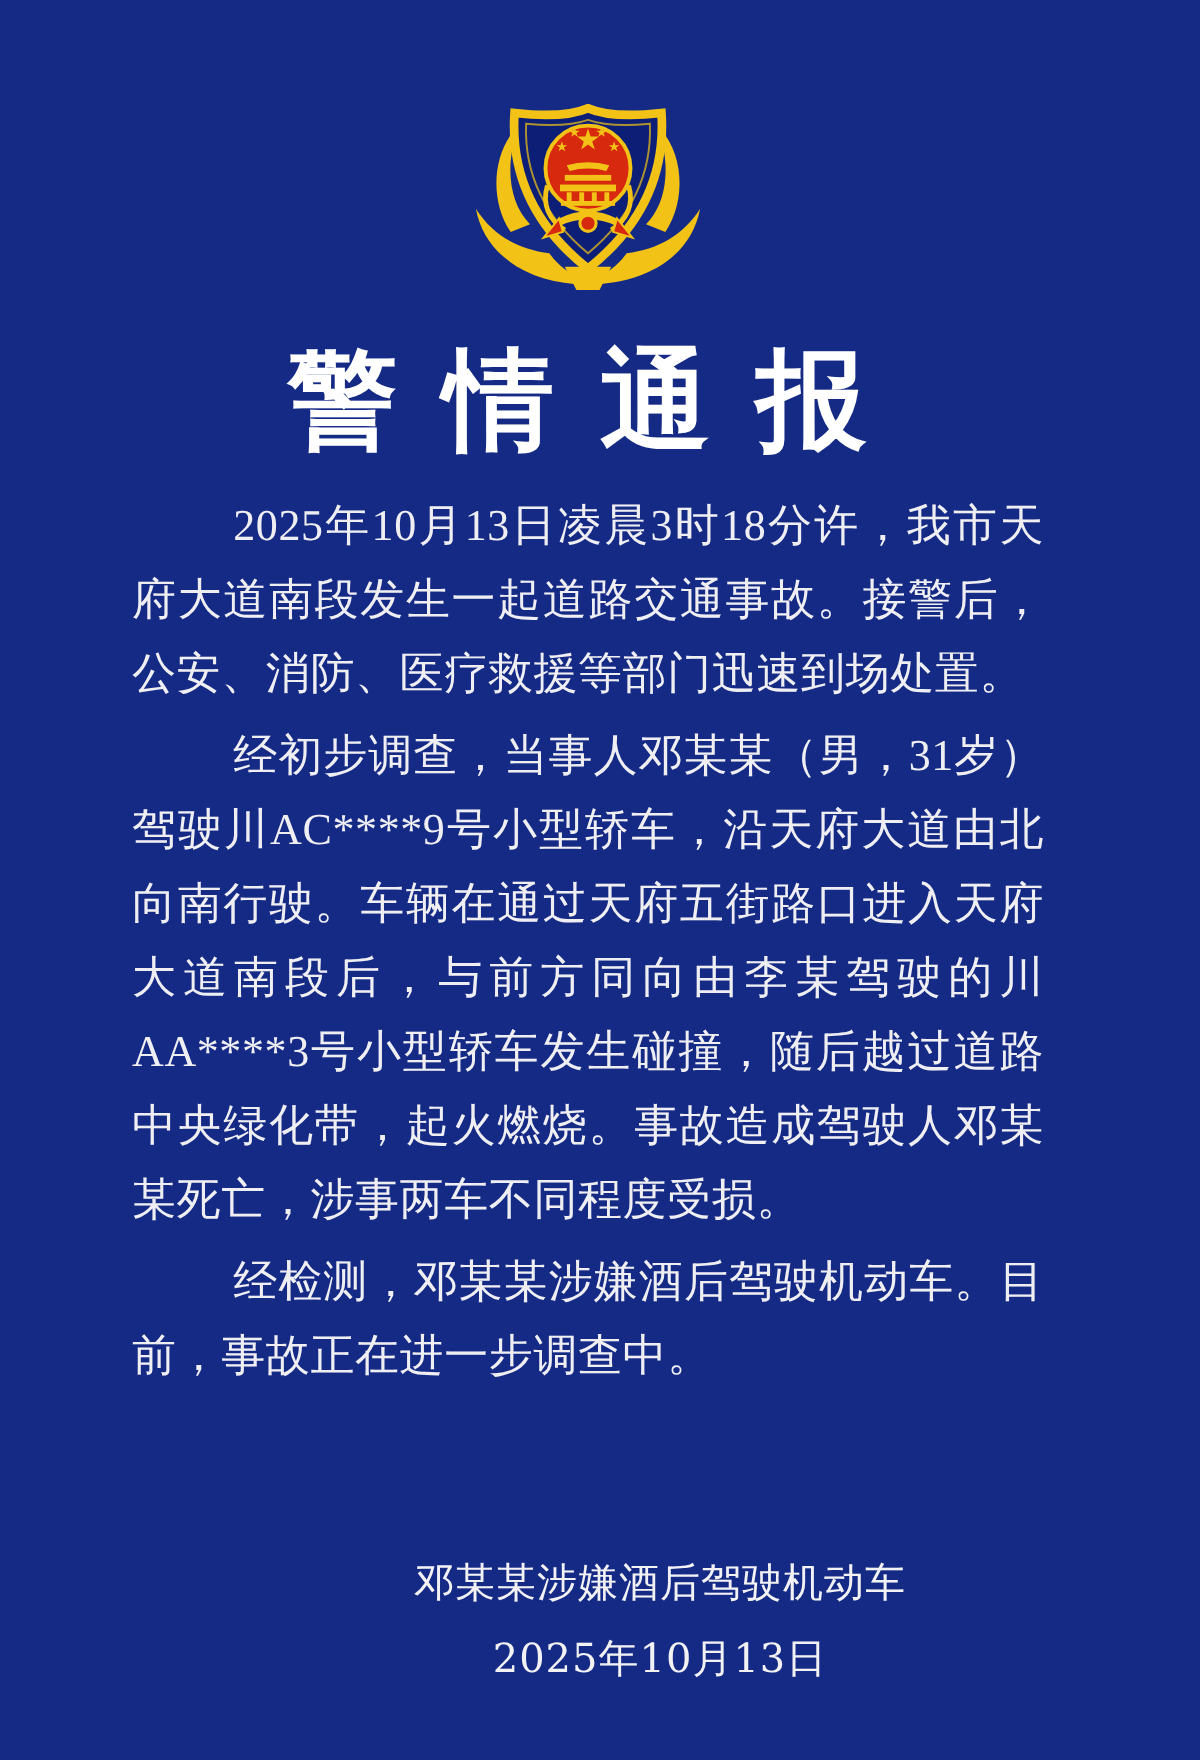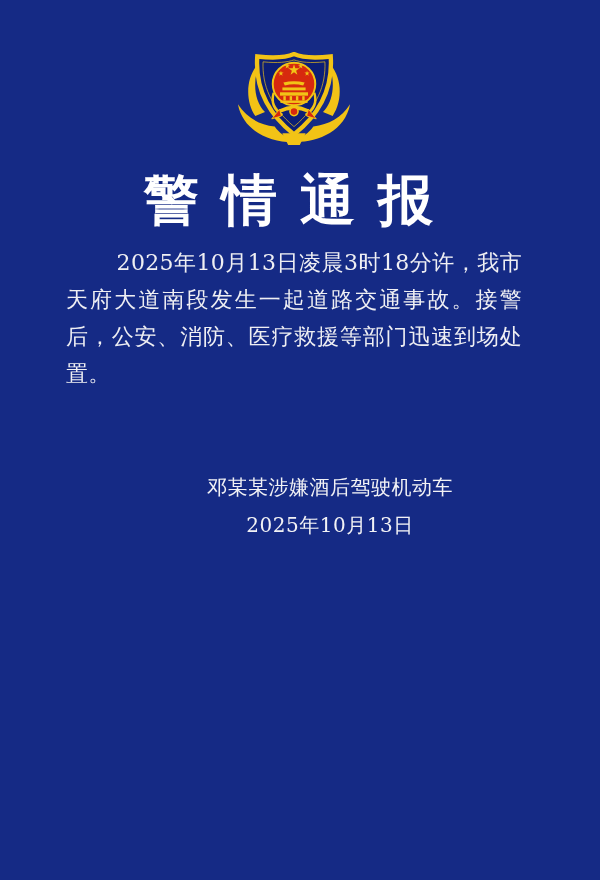--- a/index.html
+++ b/index.html
@@ -36,20 +36,21 @@
     margin: 13px 66px 0 66px;
     color: #EFEFF3;
     font-size: 22px;
     line-height: 37px;
     letter-spacing: 0.3px;
     text-align: justify;
   }
   .body-text p {
     margin: 0 0 4px 0;
     text-indent: 2.3em;
+    font-family: Liberation Serif, serif;
   }
 
   .footer {
     margin: 76px 0 0 60px;
     width: 540px;
     text-align: center;
     color: #F2F2F5;
     font-size: 20px;
     line-height: 38px;
     letter-spacing: 0.5px;
@@ -102,20 +103,22 @@
       <path d="M45,59 L37,69 L47,66 Z" fill="#D7290E" stroke="#F2C316" stroke-width="1"></path>
       <path d="M75,59 L83,69 L73,66 Z" fill="#D7290E" stroke="#F2C316" stroke-width="1"></path>
       <circle cx="60" cy="61.5" r="4.2" fill="#D7290E" stroke="#F2C316" stroke-width="1.6"></circle>
     </svg>
   </div>
 
   <div class="title">警情通报</div>
 
   <div class="body-text">
     <p>2025年10月13日凌晨3时18分许，我市天府大道南段发生一起道路交通事故。接警后，公安、消防、医疗救援等部门迅速到场处置。</p>
+    <p>经初步调查，当事人邓某某（男，31岁）驾驶川AC****9号小型轿车，沿天府大道由北向南行驶。车辆在通过天府五街路口进入天府大道南段后，与前方同向由李某驾驶的川AA****3号小型轿车发生碰撞，随后越过道路中央绿化带，起火燃烧。事故造成驾驶人邓某某死亡，涉事两车不同程度受损。</p>
+    <p>经检测，邓某某涉嫌酒后驾驶机动车。目前，事故正在进一步调查中。</p>
   </div>
 
   <div class="footer">
     <div class="issuer">邓某某涉嫌酒后驾驶机动车</div>
     <div class="date">2025年10月13日</div>
   </div>
 
 </div>
 
 </body></html>

